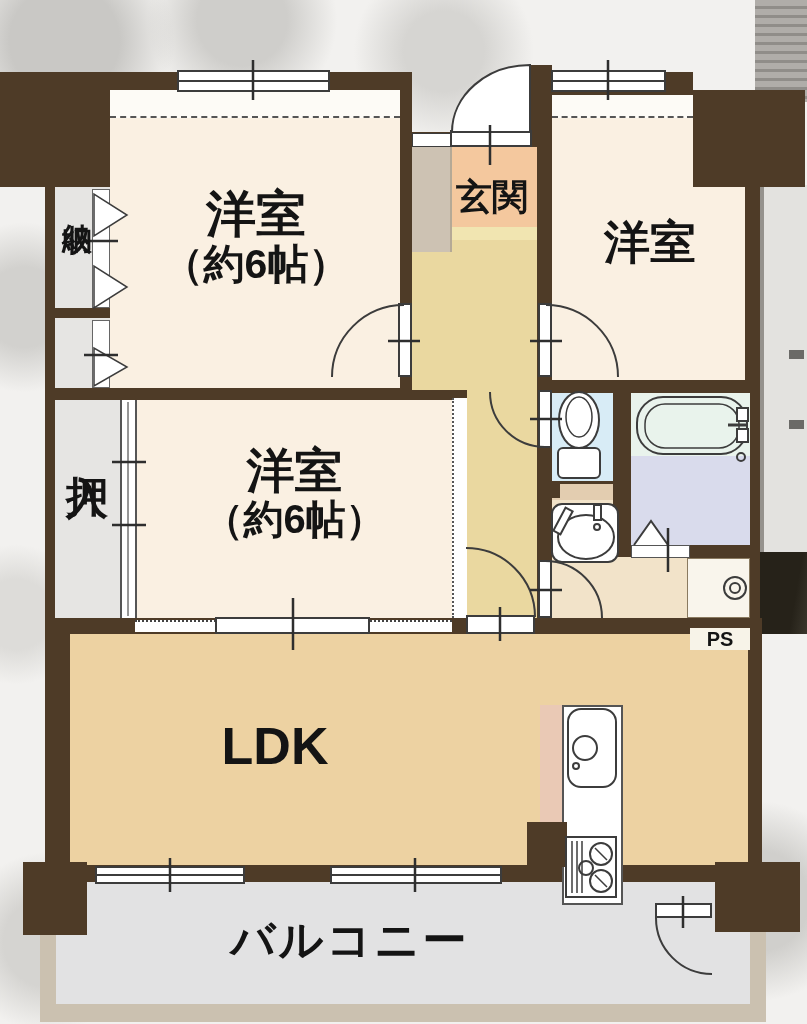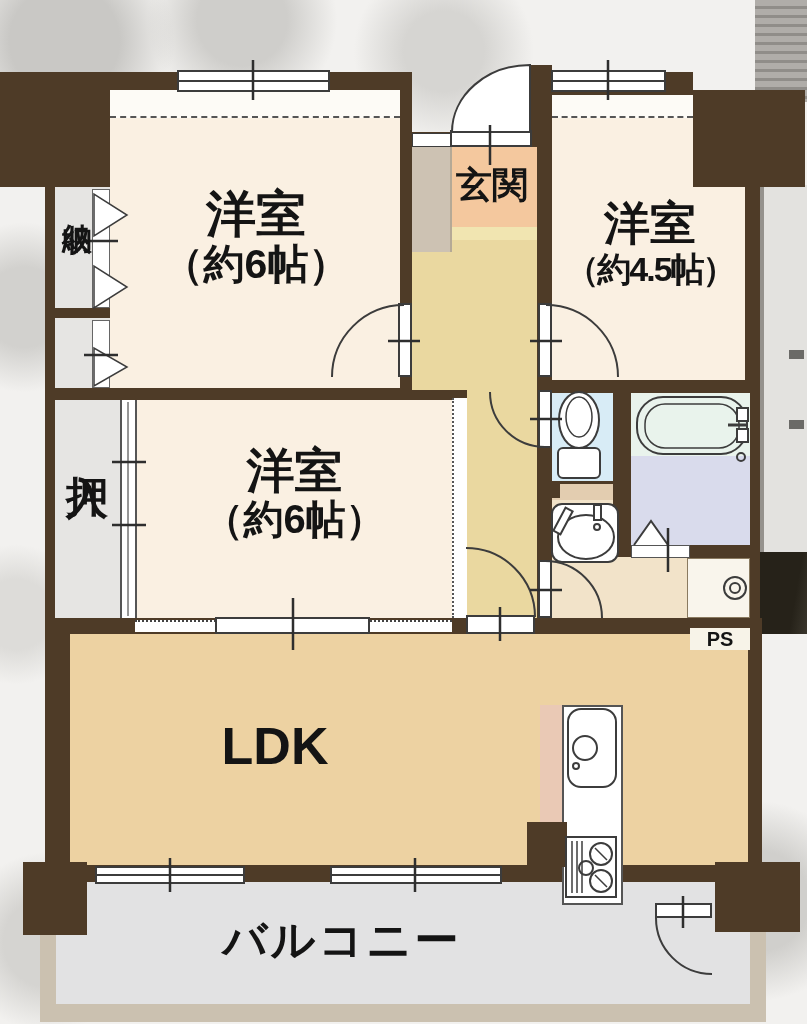--- a/index.html
+++ b/index.html
@@ -190,38 +190,37 @@
       <line x1="128" y1="402" x2="128" y2="616" stroke-width="1"></line>
     </g>
   </svg>
 
   <div class="abs lbl" style="left:110px;top:168px;width:292px;height:138px;">
     <span style="font-size:50px;">洋室</span>
     <span style="font-size:41px;">（約6帖）</span>
   </div>
   <div class="abs lbl" style="left:540px;top:182px;width:220px;height:122px;">
     <span style="font-size:46px;">洋室</span>
-    <span style="font-size:34px;letter-spacing:-2px;">（約4.5帖）</span>
   </div>
   <div class="abs lbl" style="left:137px;top:428px;width:315px;height:130px;">
     <span style="font-size:48px;">洋室</span>
     <span style="font-size:40px;">（約6帖）</span>
   </div>
-  <div class="abs lbl" style="left:452px;top:156px;width:80px;height:58px;">
+  <div class="abs lbl" style="left:452px;top:168px;width:80px;height:58px;">
     <span style="font-size:36px;">玄関</span>
   </div>
   <div class="abs lbl" style="left:75px;top:678px;width:400px;height:136px;">
     <span style="font-size:52px;text-align:right;">LDK</span>
   </div>
   <div class="abs vtext" style="left:62px;top:200px;font-size:30px;line-height:1;">
     <span>収納</span>
   </div>
   <div class="abs vtext" style="left:66px;top:442px;font-size:42px;line-height:1;">
     <span>押入</span>
   </div>
-  <div class="abs lbl" style="left:62px;top:910px;width:560px;height:60px;text-align:center;">
+  <div class="abs lbl" style="left:70px;top:910px;width:560px;height:60px;text-align:center;">
     <span style="font-size:44px;letter-spacing:3px;">バルコニー</span>
   </div>
   <div class="abs lbl" style="left:690px;top:628px;width:60px;height:22px;">
     <span style="font-size:20px;">PS</span>
   </div>
 
 </div>
 
 </body></html>

